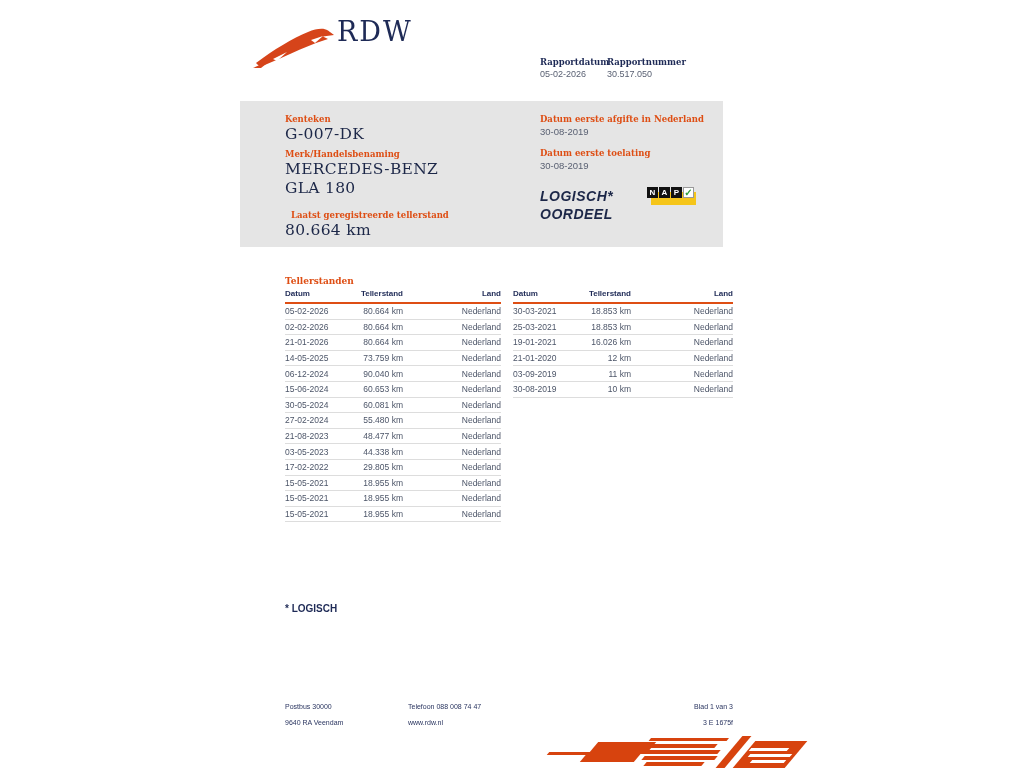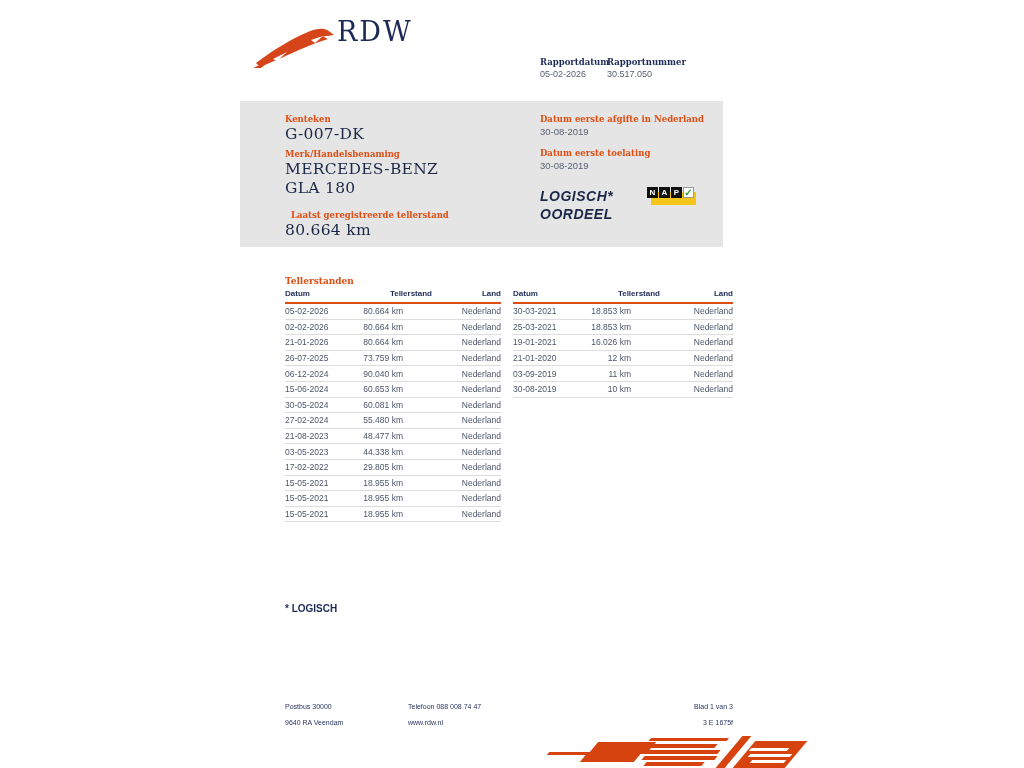--- a/index.html
+++ b/index.html
@@ -34,21 +34,21 @@
              border:1px solid #999;box-sizing:border-box;color:#2E9E3C;font-size:10px;
              font-weight:bold;line-height:9px;text-align:center;}
 
   
   .section-title{left:285px;top:276px;font-family:"DejaVu Serif",serif;font-weight:bold;
                  font-size:9px;color:#DE4E14;text-align:center;}
   .mtable{position:absolute;top:289px;}
   .mtable.left{left:285px;width:216px;}
   .mtable.right{left:513px;width:220px;}
   .thead{display:flex;height:13px;border-bottom:2px solid #DE4E14;
-         font-size:8px;font-weight:bold;color:#1E2A56;gap:29px;}
+         font-size:8px;font-weight:bold;color:#1E2A56;}
   .trow{display:flex;height:14.6px;border-bottom:1px solid #DDDDDD;
         font-size:8.5px;color:#4C5568;align-items:center;}
   .c0{flex:0 0 70px;text-align:left;}
   .c1{flex:0 0 48px;text-align:right;}
   .c2{flex:1;text-align:right;}
 
   
   .fn-head{left:285px;top:603px;font-size:10px;font-weight:bold;color:#1E2A56;}
   .fn-text{left:285px;top:617px;width:428px;font-size:9px;line-height:14px;color:#DE4E14;}
 
@@ -133,21 +133,21 @@
           <div class="c0">02-02-2026</div>
           <div class="c1">80.664 km</div>
           <div class="c2">Nederland</div>
         </div>
         <div class="trow">
           <div class="c0">21-01-2026</div>
           <div class="c1">80.664 km</div>
           <div class="c2">Nederland</div>
         </div>
         <div class="trow">
-          <div class="c0">26-07-2025</div>
+          <div class="c0">14-05-2025</div>
           <div class="c1">73.759 km</div>
           <div class="c2">Nederland</div>
         </div>
         <div class="trow">
           <div class="c0">06-12-2024</div>
           <div class="c1">90.040 km</div>
           <div class="c2">Nederland</div>
         </div>
         <div class="trow">
           <div class="c0">15-06-2024</div>

